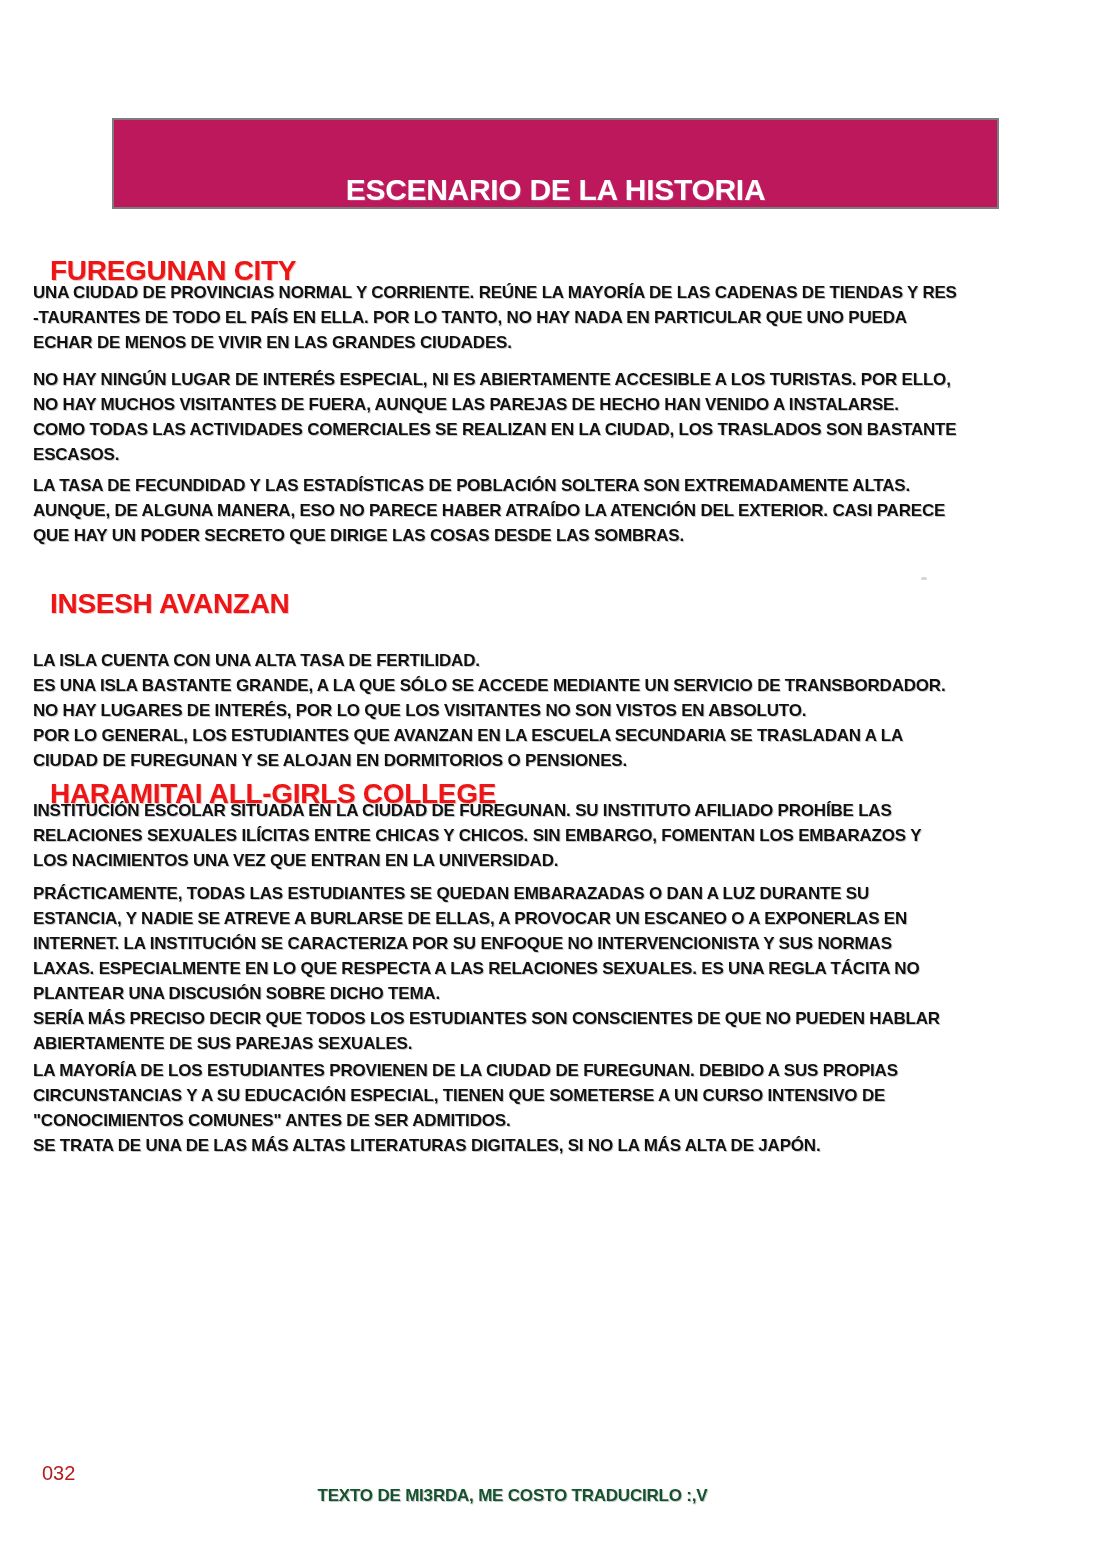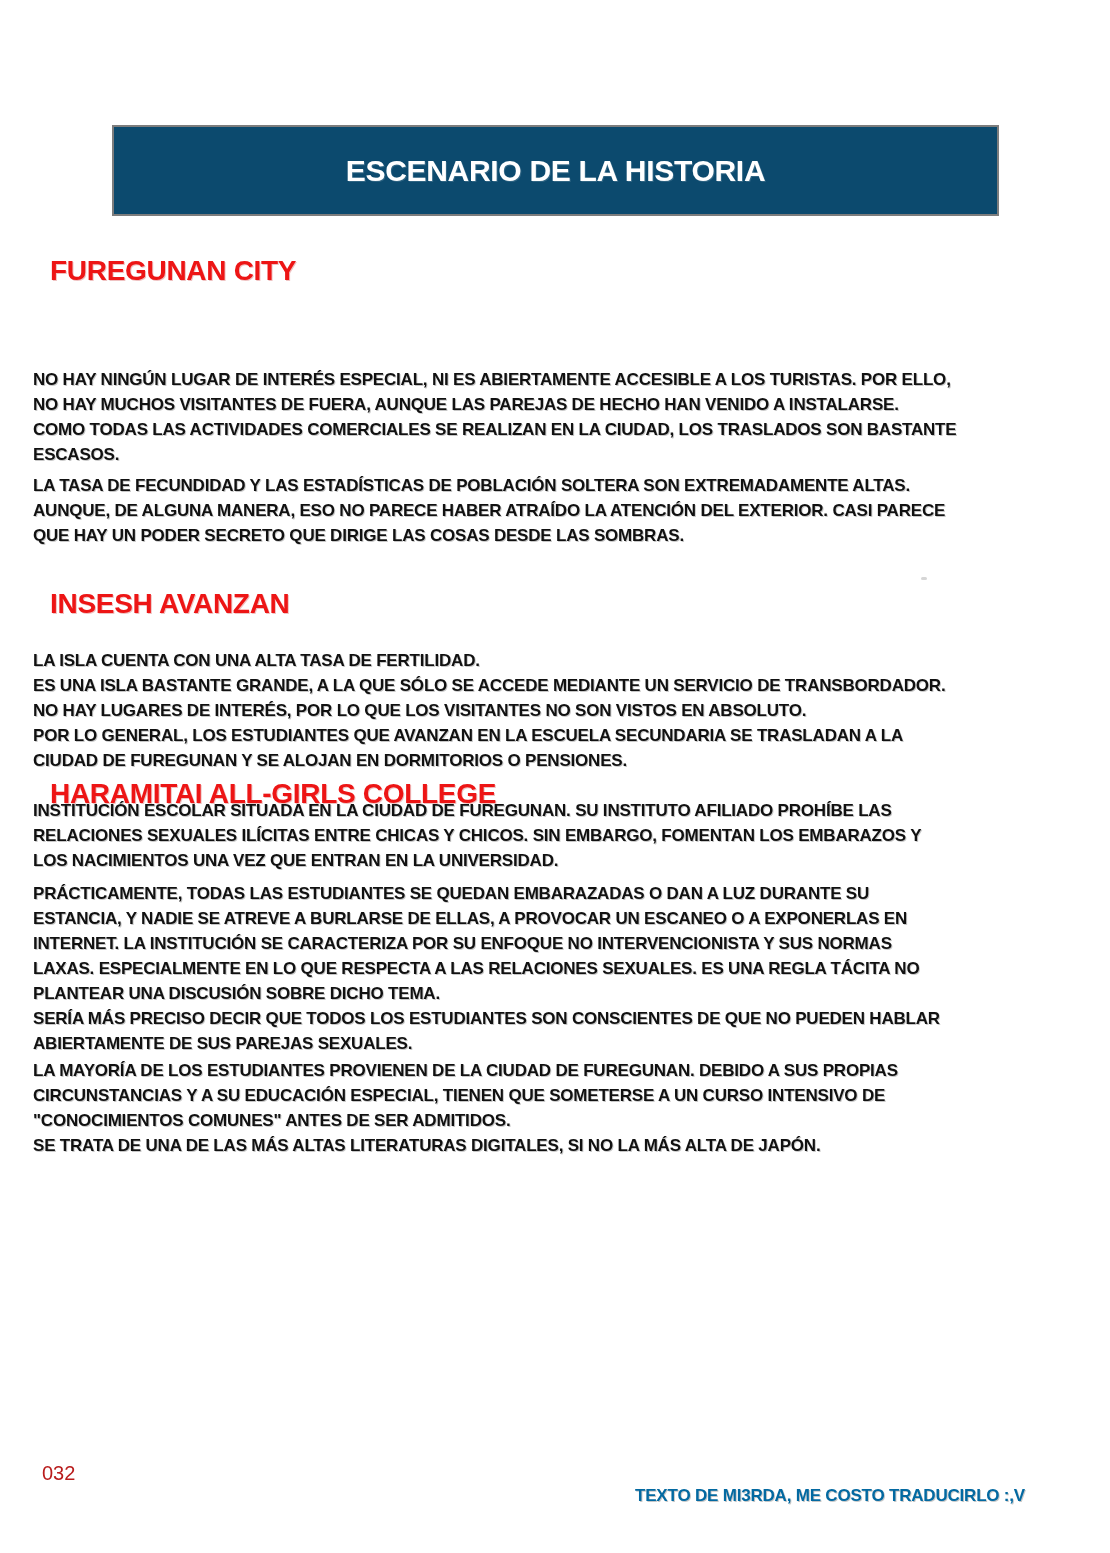--- a/index.html
+++ b/index.html
@@ -12,27 +12,27 @@
     width: 1110px;
     height: 1553px;
     background: #ffffff;
     overflow: hidden;
     font-family: "Liberation Sans", "DejaVu Sans", sans-serif;
     color: #111111;
   }
   .title-bar {
     position: absolute;
     left: 112px;
-    top: 125px;
+    top: 118px;
     width: 883px;
     height: 87px;
-    background: #0c4a6e;
+    background: #be185d;
     border: 2px solid #7d7d7d;
     display: flex;
-    align-items: center;
+    align-items: flex-end;
     justify-content: center;
   }
   .title-text {
     color: #ffffff;
     font-size: 30px;
     font-weight: 700;
     letter-spacing: -0.3px;
     white-space: nowrap;
     text-shadow: 1px 1px 0 rgba(255,255,255,0.15);
   }
@@ -67,26 +67,26 @@
     font-size: 20px;
     line-height: 26px;
     font-weight: 400;
     color: #b91c1c;
   }
   .footer-note {
     position: absolute;
     left: 0;
     top: 1483px;
     width: 1025px;
-    text-align: right;
+    text-align: center;
     font-size: 17px;
     line-height: 25px;
     font-weight: 700;
     letter-spacing: -0.2px;
-    color: #0369a1;
+    color: #14532d;
     text-shadow: 1px 1px 0 rgba(0,0,0,0.22);
   }
   .scan-speck {
     position: absolute;
     left: 921px;
     top: 577px;
     width: 6px;
     height: 3px;
     background: #d6d6d6;
     border-radius: 2px;
@@ -96,20 +96,23 @@
 <body>
 
 <div class="page">
 
   <div class="title-bar">
     <div class="title-text">ESCENARIO DE LA HISTORIA</div>
   </div>
 
   <h2 class="red-heading" style="top:237px">FUREGUNAN CITY</h2>
 
+  <p class="body-par" style="top:280px">UNA CIUDAD DE PROVINCIAS NORMAL Y CORRIENTE. REÚNE LA MAYORÍA DE LAS CADENAS DE TIENDAS Y RES
+-TAURANTES DE TODO EL PAÍS EN ELLA. POR LO TANTO, NO HAY NADA EN PARTICULAR QUE UNO PUEDA
+ECHAR DE MENOS DE VIVIR EN LAS GRANDES CIUDADES.</p>
 
   <p class="body-par" style="top:473px">LA TASA DE FECUNDIDAD Y LAS ESTADÍSTICAS DE POBLACIÓN SOLTERA SON EXTREMADAMENTE ALTAS.
 AUNQUE, DE ALGUNA MANERA, ESO NO PARECE HABER ATRAÍDO LA ATENCIÓN DEL EXTERIOR. CASI PARECE
 QUE HAY UN PODER SECRETO QUE DIRIGE LAS COSAS DESDE LAS SOMBRAS.</p>
 
   <p class="body-par" style="top:367px">NO HAY NINGÚN LUGAR DE INTERÉS ESPECIAL, NI ES ABIERTAMENTE ACCESIBLE A LOS TURISTAS. POR ELLO,
 NO HAY MUCHOS VISITANTES DE FUERA, AUNQUE LAS PAREJAS DE HECHO HAN VENIDO A INSTALARSE.
 COMO TODAS LAS ACTIVIDADES COMERCIALES SE REALIZAN EN LA CIUDAD, LOS TRASLADOS SON BASTANTE
 ESCASOS.</p>
 

